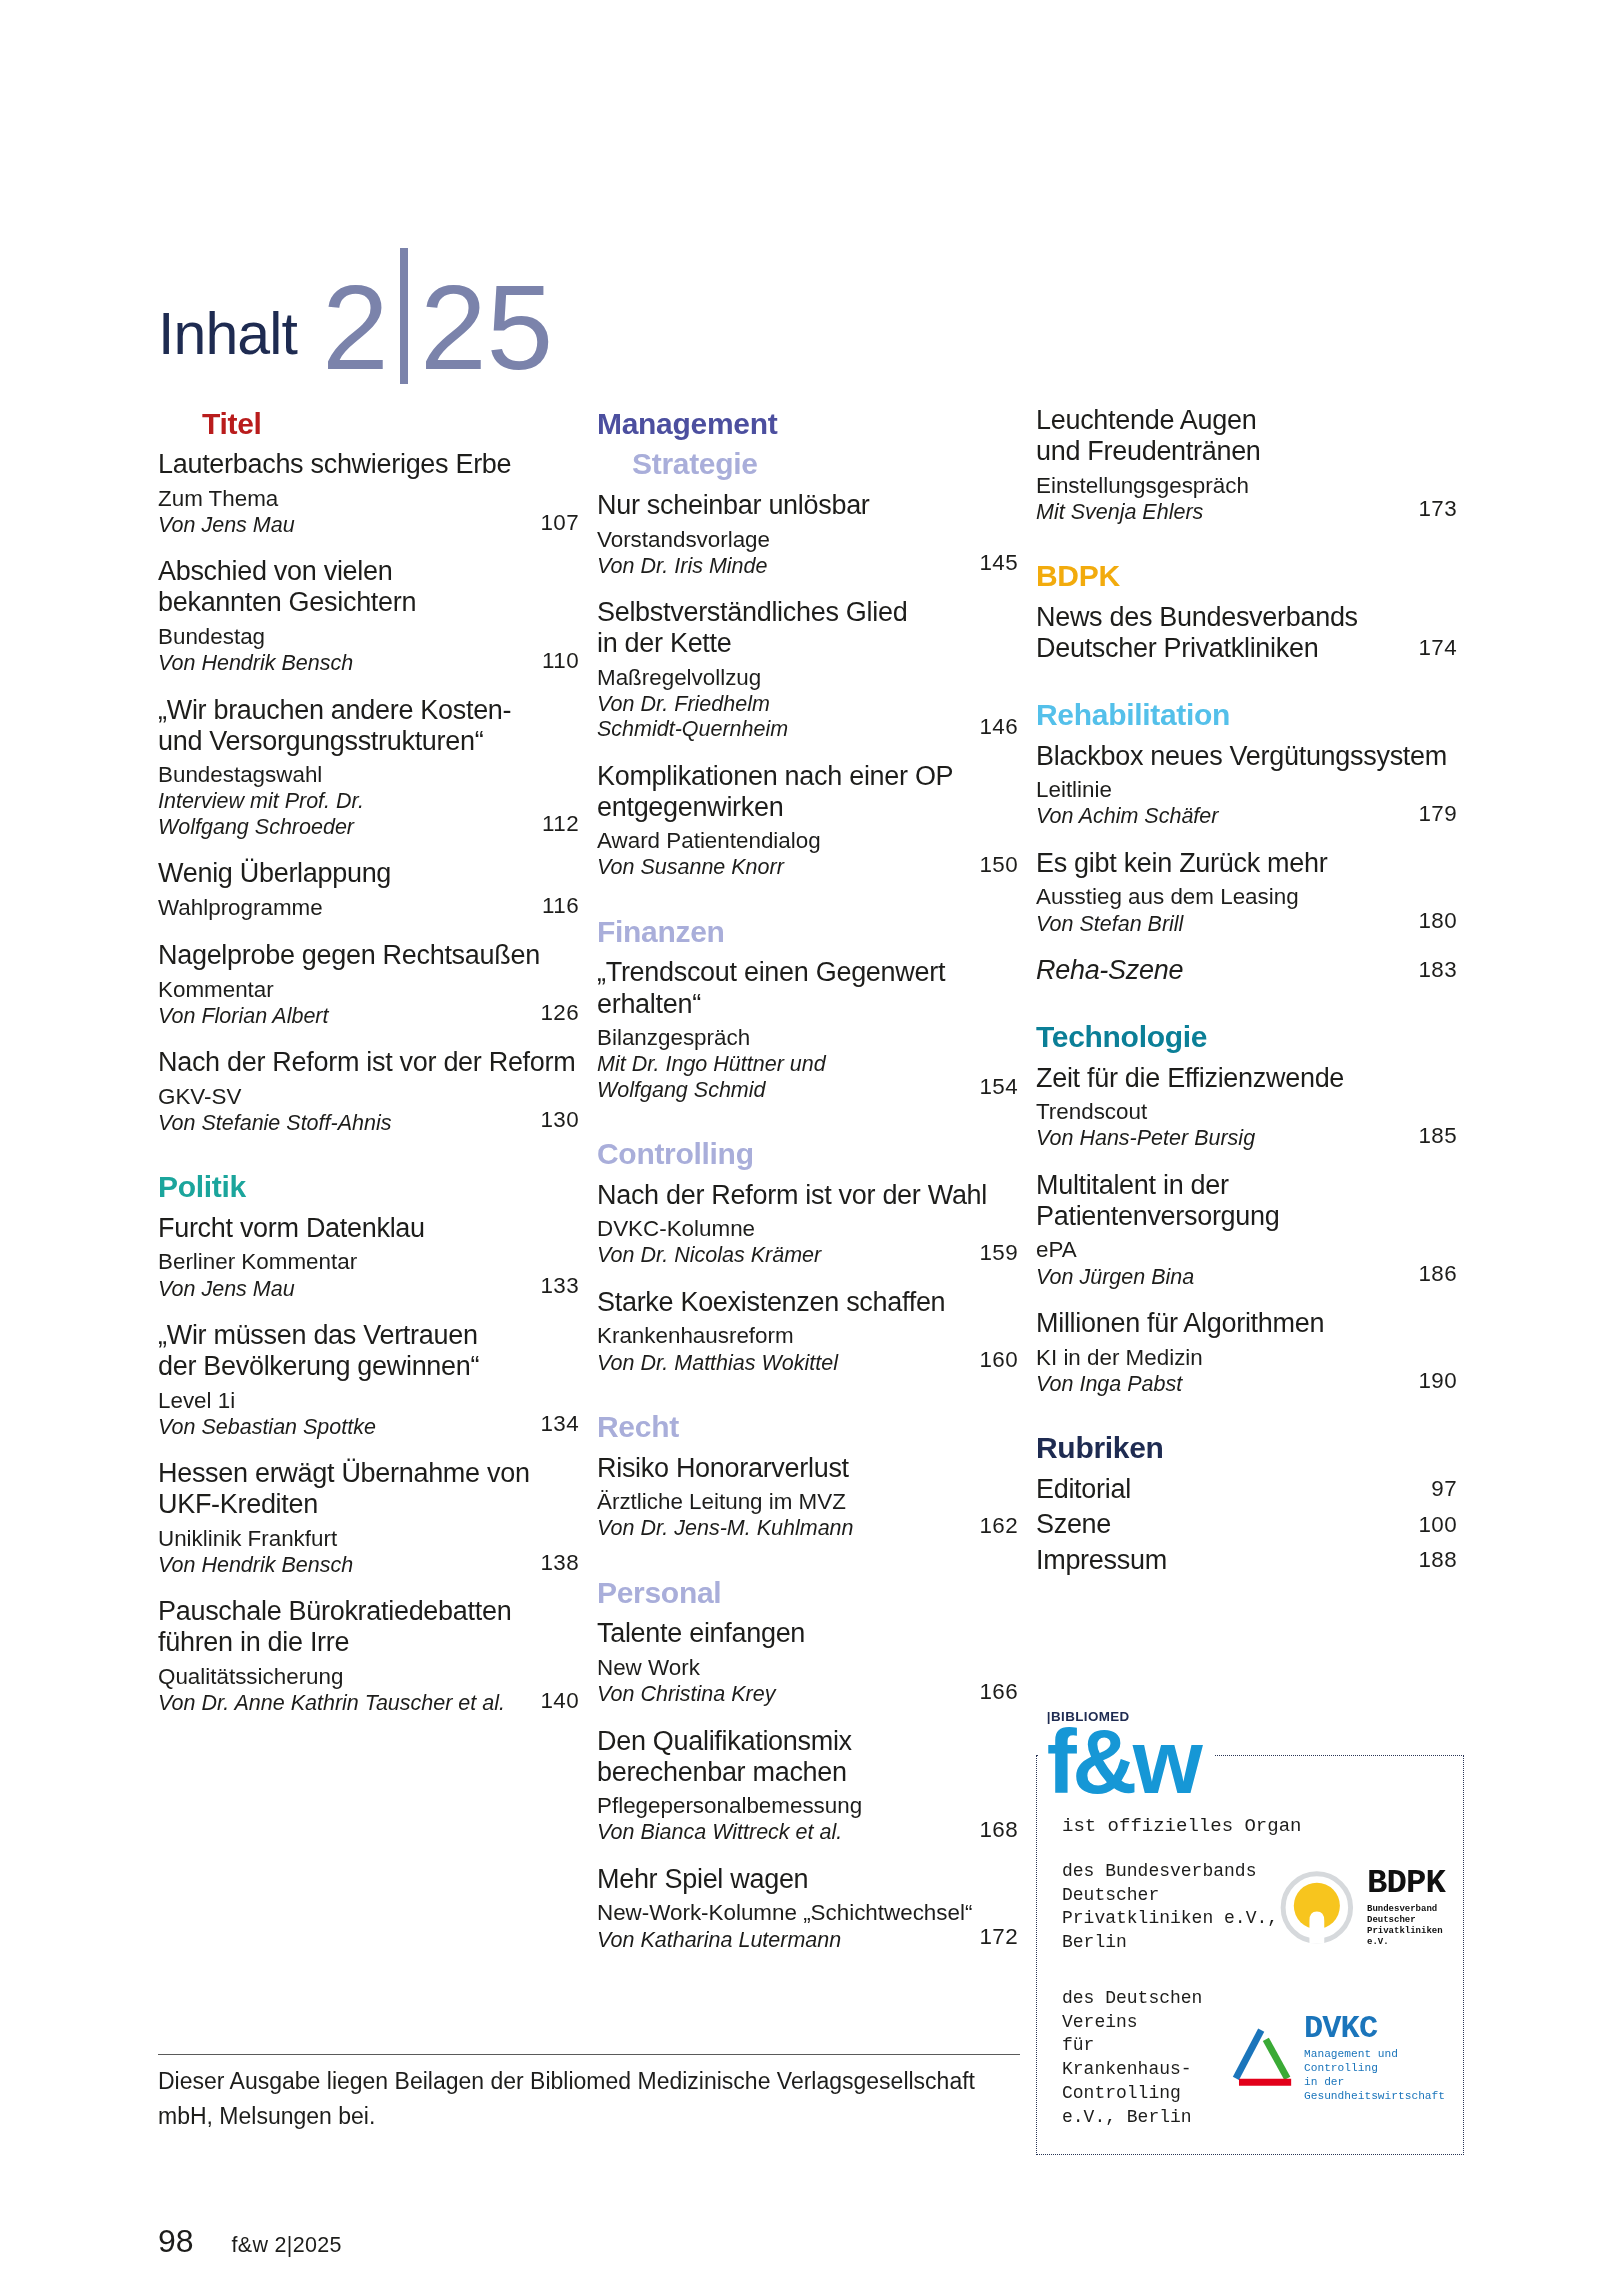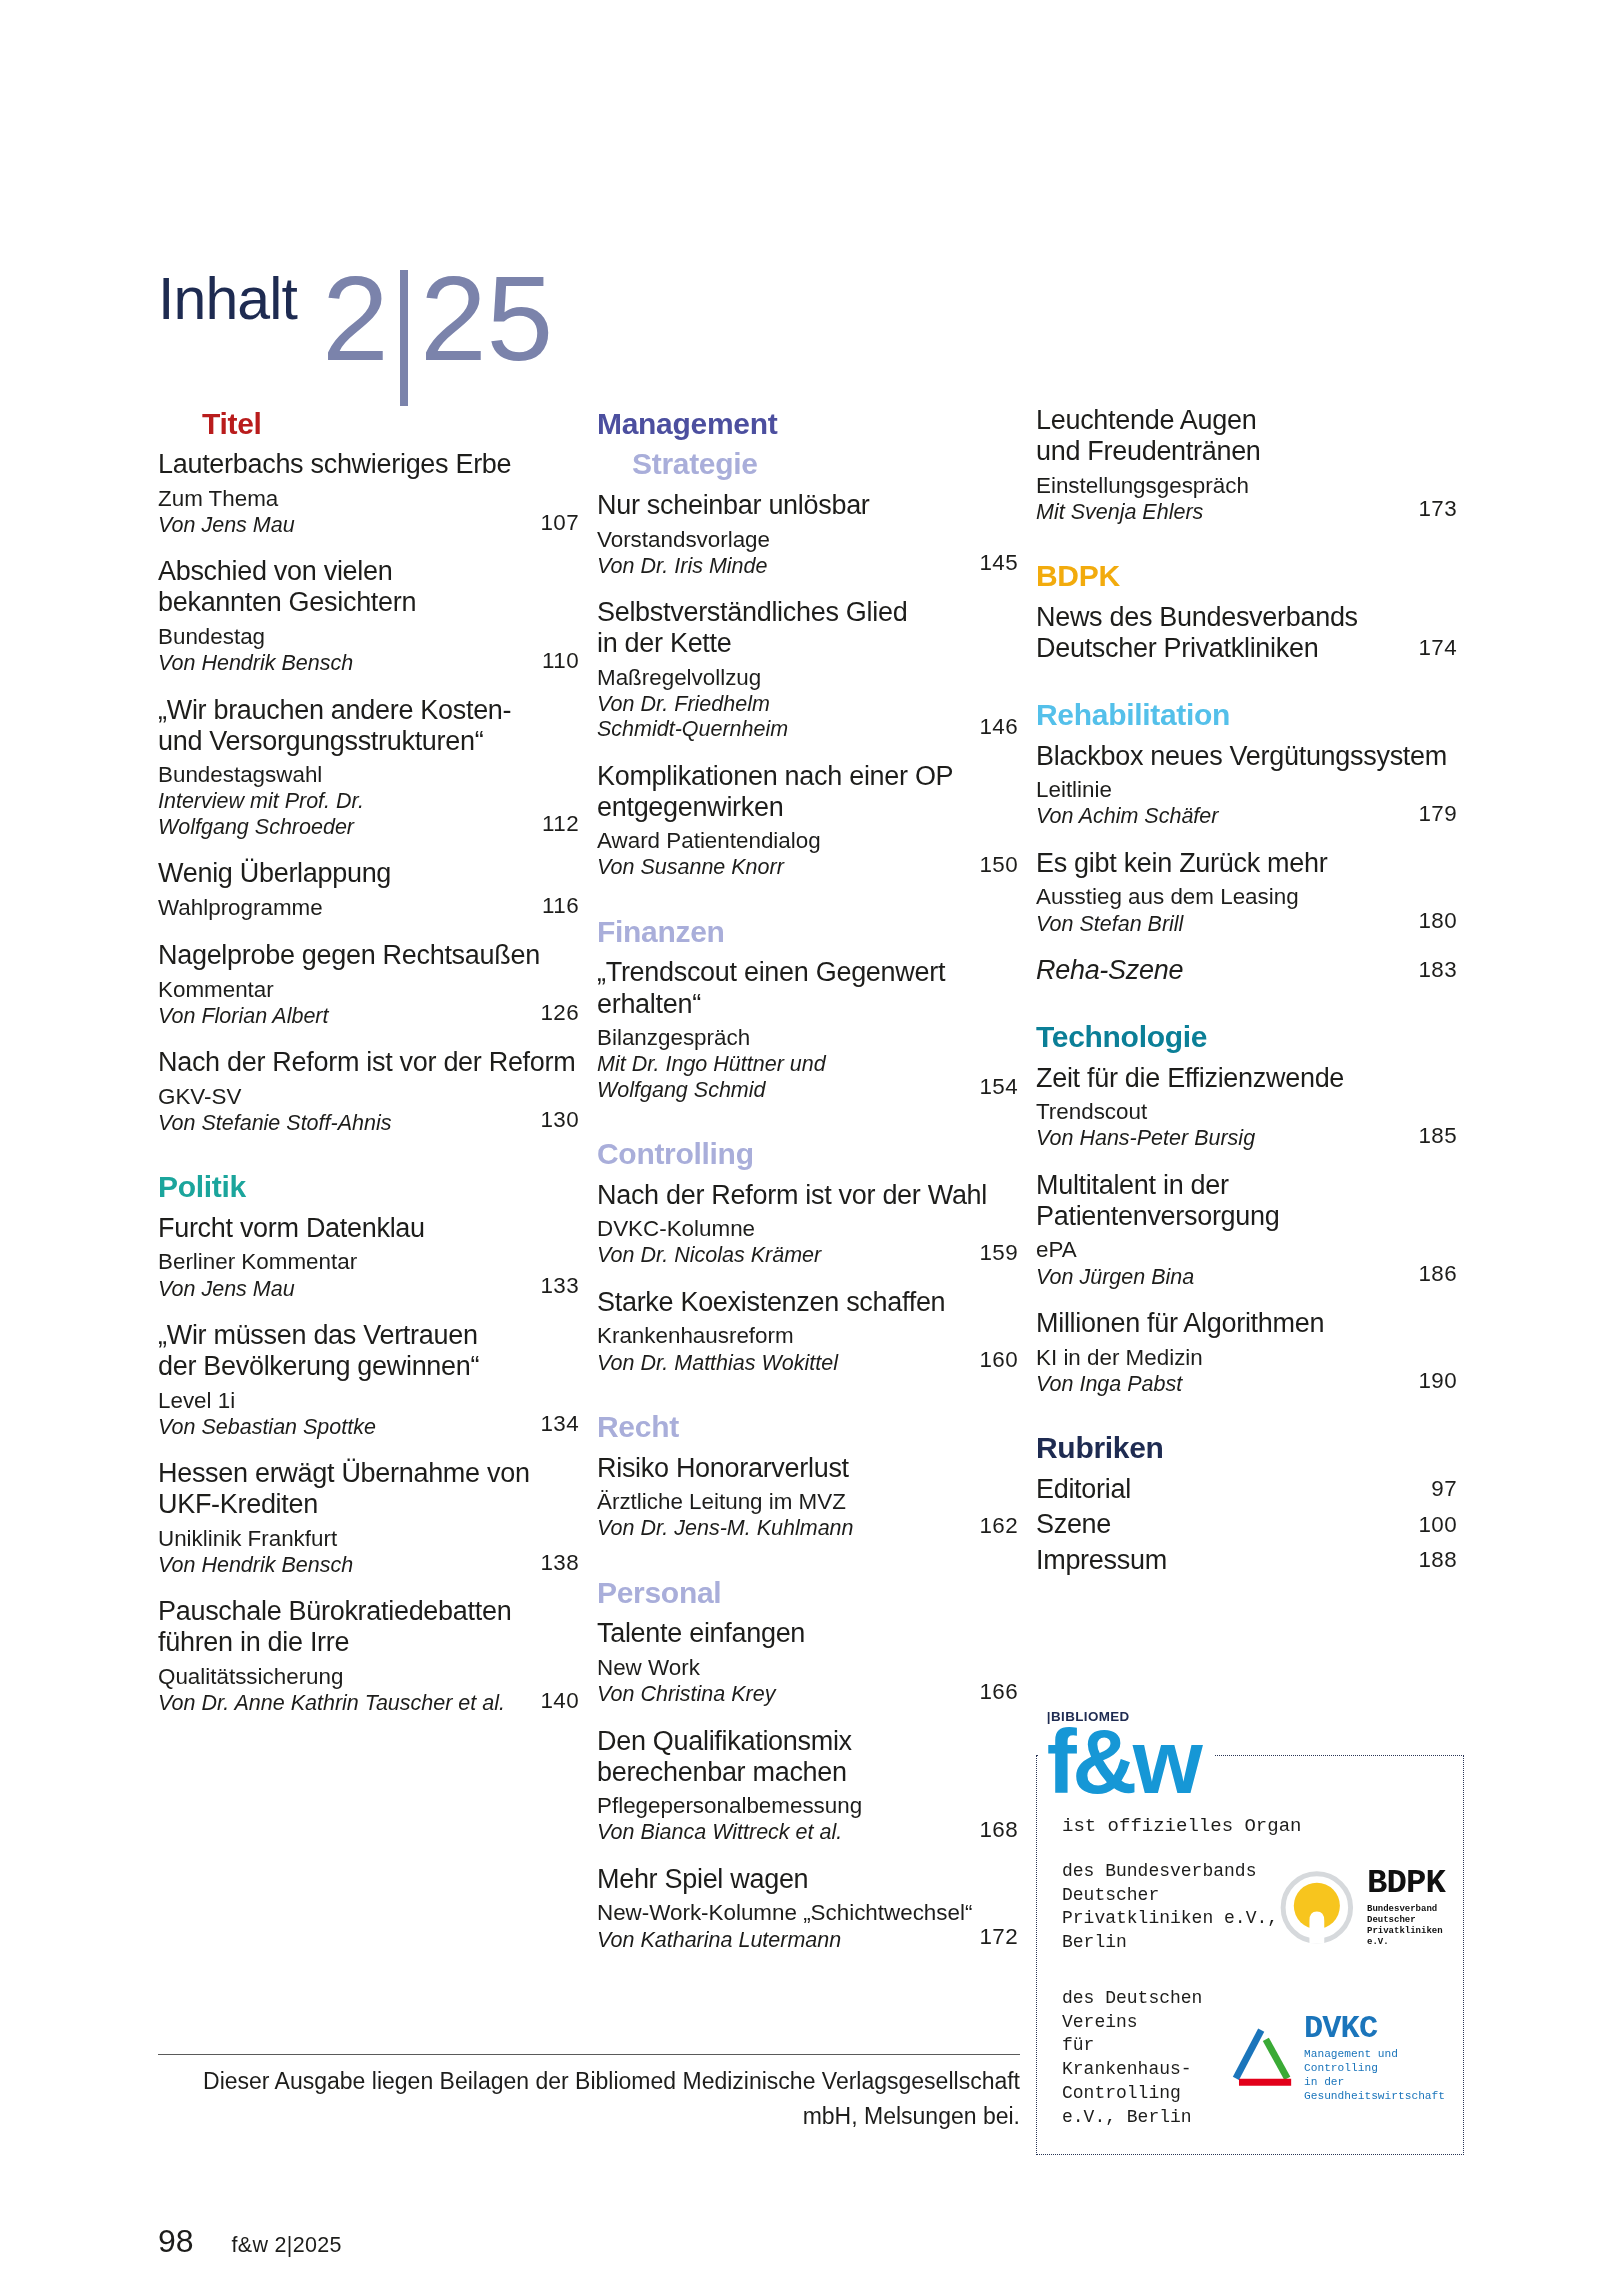--- a/index.html
+++ b/index.html
@@ -1,40 +1,40 @@
 <!DOCTYPE html>
 <html style="font-size:14.3px"><head>
 <meta charset="utf-8">
 <style>
   html,body{margin:0;padding:0;}
   body{
     width:1606px;height:2293px;background:#ffffff;position:relative;
     font-family:"Liberation Sans", sans-serif;color:#1d1d1b;overflow:hidden;
   }
   
-  .header{position:absolute;left:158px;top:270px;display:flex;align-items:flex-start;}
+  .header{position:absolute;left:158px;top:248px;display:flex;align-items:flex-end;}
   .inhalt{font-size:59px;line-height:1;color:#1e2b51;padding-bottom:10.7px;letter-spacing:-0.9px;}
   .issue-num{font-size:120px;line-height:0.80;color:#7b83ab;}
   .issue-num.first{margin-left:25px;}
   .issue-bar{width:8px;height:136px;background:#7b83ab;margin:0 11.6px;margin-bottom:-9px;}
   
   .columns{position:absolute;left:158px;top:405px;display:grid;
     grid-template-columns:430px 430px 430px;column-gap:9px;}
   .sec-heading{font-size:30px;font-weight:700;line-height:1.0;margin:36px 0 10.7px 0;letter-spacing:-0.3px;}
   .sec-heading.first{margin-top:3.6px;}
   .sec-heading.sub{margin-top:1.8px;margin-left:35px;}
   .entry{position:relative;margin-bottom:18px;}
   .entry.compact{margin-bottom:4.5px;}
   .title-line{font-size:27px;line-height:1.15;letter-spacing:-0.3px;white-space:nowrap;}
   .title-line.italic{font-style:italic;}
   .kicker{font-size:22.4px;line-height:1.3;margin-top:3.6px;padding-right:75px;white-space:nowrap;}
   .author-line{font-size:21.5px;font-style:italic;line-height:1.18;padding-right:75px;white-space:nowrap;}
   .page{position:absolute;right:9px;bottom:2.7px;font-size:22.4px;letter-spacing:0.4px;}
   
-  .note{position:absolute;left:158px;top:2054px;width:862px;text-align:right;}
+  .note{position:absolute;left:158px;top:2054px;width:862px;}
   .note-rule{border:0;border-top:1.8px solid #5a5a5a;margin:0 0 9px 0;}
   .note-text{font-size:23px;line-height:1.5;}
   
   .footer{position:absolute;left:158px;top:2205px;display:flex;align-items:baseline;justify-content:center;}
   .footer-page{font-size:32px;}
   .footer-issue{font-size:21.5px;margin-left:38px;letter-spacing:0.3px;margin-top:28px;}
   
   .organ-wrap{position:relative;margin-top:133px;width:428px;}
   .fw-block{position:relative;z-index:2;background:#ffffff;display:inline-block;
     padding:0 16px 5.4px 9px;margin-left:1.8px;}

